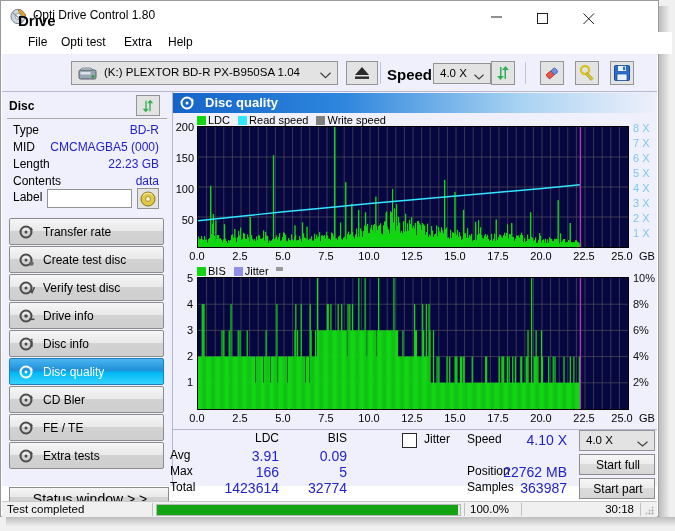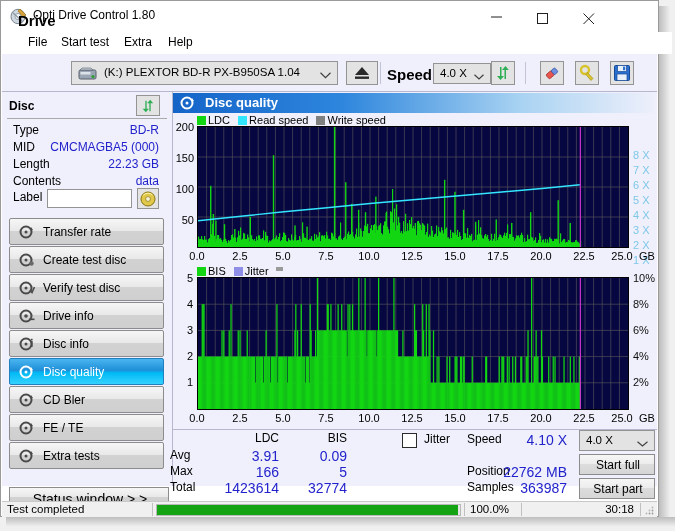--- a/index.html
+++ b/index.html
@@ -148,21 +148,21 @@
     position:absolute;left:172px;top:92px;width:484px;height:20px;
     background:linear-gradient(to right,#1464c8 0%,#2e86dd 35%,#a9d3f2 72%,#eff0fb 100%);
   }
   .dq-header .dqt{position:absolute;left:32px;top:2px;font-weight:bold;font-size:13px;color:#ffffff;}
   .dq-header .dqi{position:absolute;left:7px;top:2px;width:16px;height:16px;}
   .plot{position:absolute;background:#060640;border:1px solid #000;box-sizing:border-box;overflow:hidden;}
   .legend{position:absolute;font-size:11px;color:#000;white-space:nowrap;}
   .lg-sw{display:inline-block;width:9px;height:9px;vertical-align:-1px;margin-right:2px;}
   .axlabel{position:absolute;font-size:11px;white-space:nowrap;}
   .axl-left{color:#000;text-align:right;}
-  .axl-right-cyan{color:#7ec8e8;margin-top:27px;}
+  .axl-right-cyan{color:#7ec8e8;}
   .axl-right-dark{color:#101010;}
   .axl-x{color:#000;text-align:center;}
 
   
   .stats{
     position:absolute;left:172px;top:428px;width:484px;height:57px;
     background:#eff0fb;border-top:1px solid #b6b6cf;box-sizing:border-box;
   }
   .st-txt{position:absolute;font-size:12px;color:#000;white-space:nowrap;}
   .st-val{position:absolute;font-size:14px;color:#2222cc;white-space:nowrap;text-align:right;}
@@ -228,21 +228,21 @@
     <div class="winbtn" id="btn-close">
       <svg width="12" height="12" viewBox="0 0 12 12">
           <line x1="0.5" y1="0.5" x2="11" y2="11" stroke="#202020" stroke-width="1"></line>
           <line x1="11" y1="0.5" x2="0.5" y2="11" stroke="#202020" stroke-width="1"></line>
         </svg>
     </div>
   </div>
 
   <div class="menubar">
     <span class="menu-item" style="left:8px">File</span>
-    <span class="menu-item" style="left:41px">Start test</span>
+    <span class="menu-item" style="left:41px">Opti test</span>
     <span class="menu-item" style="left:104px">Extra</span>
     <span class="menu-item" style="left:148px">Help</span>
   </div>
 
   <div class="drivebar"></div>
 
   <span class="lbl-bold drive-label">Drive</span>
 
   <div class="combo" id="drive-combo">
     <span class="drive-ico">

